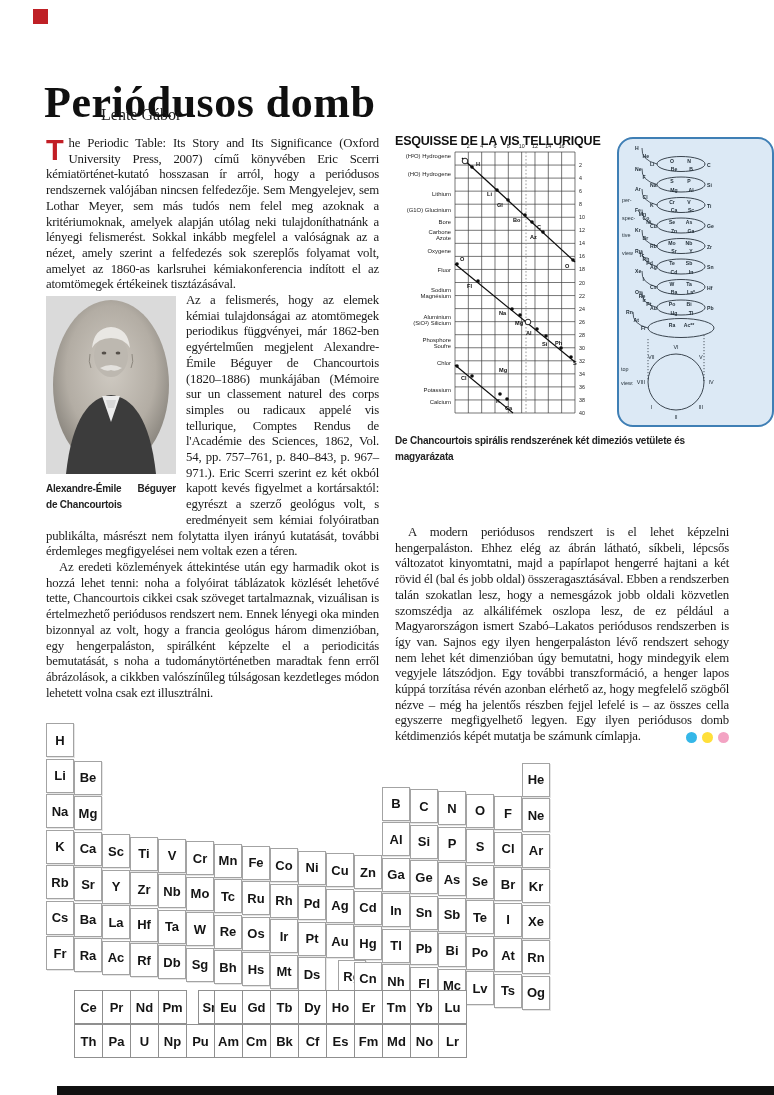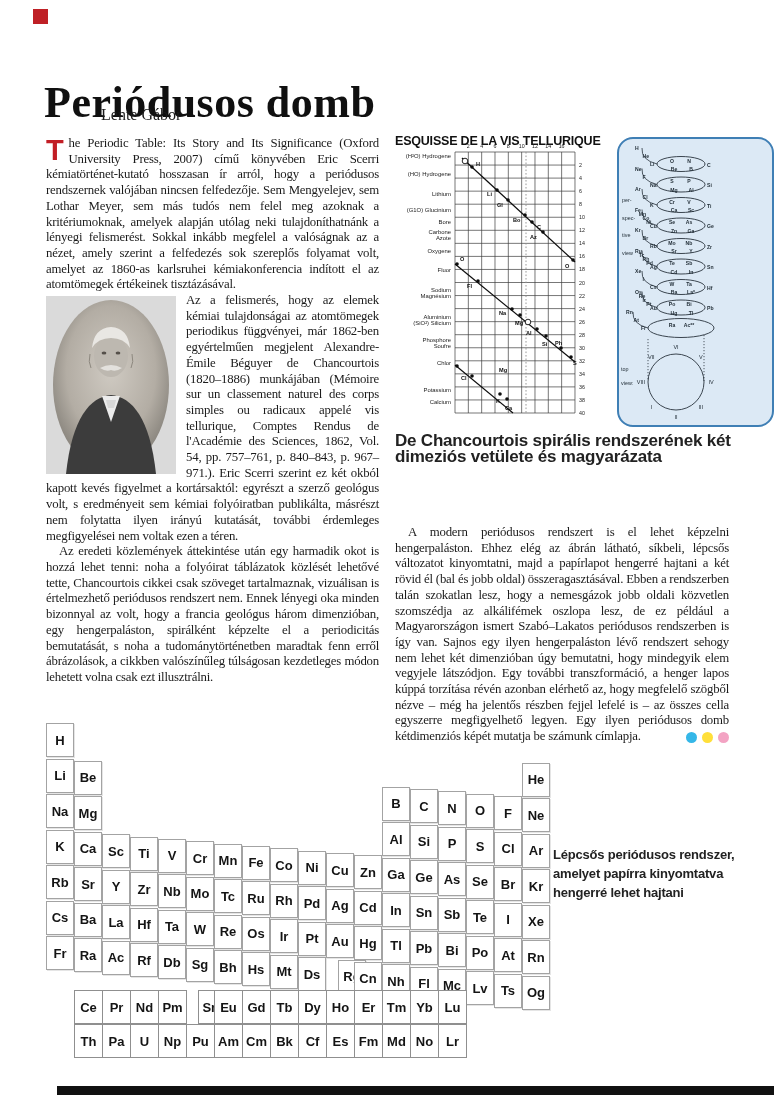--- a/index.html
+++ b/index.html
@@ -12,21 +12,21 @@
   .bodytext{font-size:12.8px;line-height:15.7px;text-align:justify;letter-spacing:-0.2px;}
   .bodytext p{margin:0;}
   .indent{text-indent:13px;}
 
   #col-left{position:absolute;left:46px;top:136px;width:333px;}
   #dropcap{float:left;font-family:"Liberation Sans",sans-serif;font-weight:bold;
            font-size:29px;line-height:26px;color:#c21e25;padding:1px 5px 0 0;}
 
   #portrait-fig{float:left;width:130px;margin:3px 10px 2px 0;}
   #portrait-img{display:block;width:130px;height:178px;}
-  .figcap{font-family:"Liberation Sans",sans-serif;font-weight:bold;font-size:17px;
+  .figcap{font-family:"Liberation Sans",sans-serif;font-weight:bold;font-size:10px;
           line-height:16px;color:#222;letter-spacing:-0.2px;}
   #portrait-cap{margin-top:7px;}
 
   #esq-title{position:absolute;left:395px;top:133px;width:230px;
              font-family:"Liberation Sans",sans-serif;font-weight:bold;font-size:12.5px;color:#111;}
   #esq-svg{position:absolute;left:395px;top:135px;}
   #esq-svg text{font-family:"Liberation Sans",sans-serif;fill:#222;}
   #esq-svg .axn{font-size:5.3px;}
   #esq-svg .rlb{font-size:5.9px;}
   #esq-svg .plb{font-size:5.6px;font-weight:bold;fill:#0d0d0d;}
@@ -79,20 +79,21 @@
           <polygon points="56,100 65,126 74,100" fill="#ececec"></polygon>
           <polygon points="60,104 70,104 68,112 62,112" fill="#d8d8d8"></polygon>
           <ellipse cx="65" cy="60" rx="17" ry="21" fill="#bdb8b0"></ellipse>
           <path d="M46,52 Q48,32 65,31 Q82,32 84,52 Q78,42 65,42 Q52,42 46,52 Z" fill="#e9e7e3"></path>
           <ellipse cx="58" cy="57" rx="2.4" ry="1.6" fill="#55504a"></ellipse>
           <ellipse cx="72" cy="57" rx="2.4" ry="1.6" fill="#55504a"></ellipse>
           <path d="M54,72 Q65,66 76,72 Q70,76 65,74 Q60,76 54,72 Z" fill="#e3e1dd"></path>
           <path d="M44,58 Q42,66 45,72" stroke="#8d887f" stroke-width="1" fill="none"></path>
           <path d="M86,58 Q88,66 85,72" stroke="#8d887f" stroke-width="1" fill="none"></path>
         </svg>
+        <span id="portrait-cap" class="figcap" style="display:block;">Alexandre-Émile Béguyer de Chancourtois</span>
       </span><span class="indent" style="display:inline;">Az a felismerés, hogy az elemek kémiai tulajdonságai az atomtömegek periodikus függvényei, már 1862-ben egyértelműen megjelent Alexandre-Émile Béguyer de Chancourtois (1820–1886) munkájában (Mémoire sur un classement naturel des corps simples ou radicaux appelé vis tellurique, Comptes Rendus de l'Académie des Sciences, 1862, Vol. 54, pp. 757–761, p. 840–843, p. 967–971.). Eric Scerri szerint ez két okból kapott kevés figyelmet a kortársaktól: egyrészt a szerző geológus volt, s eredményeit sem kémiai folyóiratban publikálta, másrészt nem folytatta ilyen irányú kutatását, további érdemleges megfigyelései nem voltak ezen a téren.</span>
     </p>
     <p class="indent">Az eredeti közlemények áttekintése után egy harmadik okot is hozzá lehet tenni: noha a folyóirat táblázatok közlését lehetővé tette, Chancourtois cikkei csak szöveget tartalmaznak, vizuálisan is értelmezhető periódusos rendszert nem. Ennek lényegi oka minden bizonnyal az volt, hogy a francia geológus három dimenzióban, egy hengerpaláston, spirálként képzelte el a periodicitás bemutatását, s noha a tudománytörténetben maradtak fenn erről ábrázolások, a cikkben valószínűleg túlságosan kezdetleges módon lehetett volna csak ezt illusztrálni.</p>
   </div>
 
   <div id="esq-title" class="figcap">ESQUISSE DE LA VIS TELLURIQUE</div>
   <svg id="esq-svg" width="215" height="292" viewBox="0 0 215 292" xmlns="http://www.w3.org/2000/svg">
       <line x1="60" y1="17" x2="60" y2="278" stroke="#3c3c3c" stroke-width="0.7"></line>
       <line x1="73.33" y1="17" x2="73.33" y2="278" stroke="#3c3c3c" stroke-width="0.7"></line>
       <line x1="86.66" y1="17" x2="86.66" y2="278" stroke="#3c3c3c" stroke-width="0.7"></line>
@@ -455,16 +456,15 @@
       <div class="cell fcell" style="left: 168px; top: 301px;">Am</div>
       <div class="cell fcell" style="left: 196px; top: 301px;">Cm</div>
       <div class="cell fcell" style="left: 224px; top: 301px;">Bk</div>
       <div class="cell fcell" style="left: 252px; top: 301px;">Cf</div>
       <div class="cell fcell" style="left: 280px; top: 301px;">Es</div>
       <div class="cell fcell" style="left: 308px; top: 301px;">Fm</div>
       <div class="cell fcell" style="left: 336px; top: 301px;">Md</div>
       <div class="cell fcell" style="left: 364px; top: 301px;">No</div>
       <div class="cell fcell" style="left: 392px; top: 301px; text-align: right;">Lr</div>
     </div>
-  <div id="table-cap" class="figcap">Lépcsős periódusos rendszer, amelyet papírra kinyomtatva hengerré lehet hajtani</div>
 
   <div id="footer-bar"></div>
 </div>
 
 </body></html>

